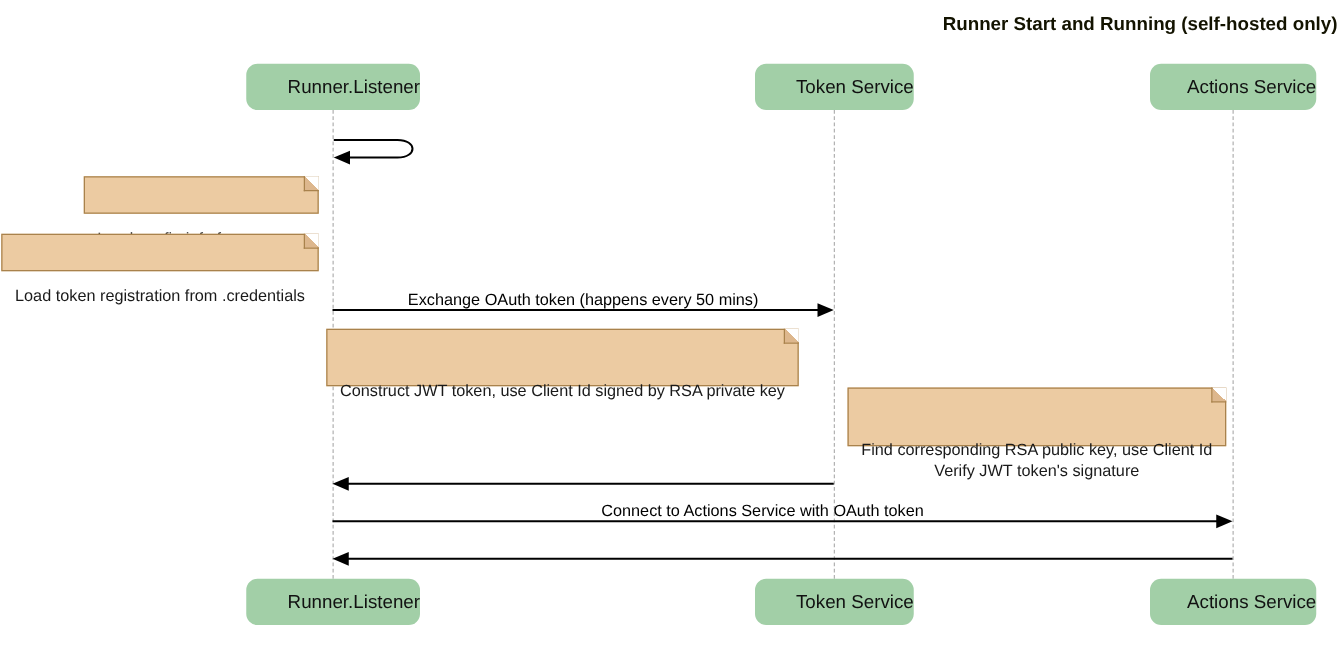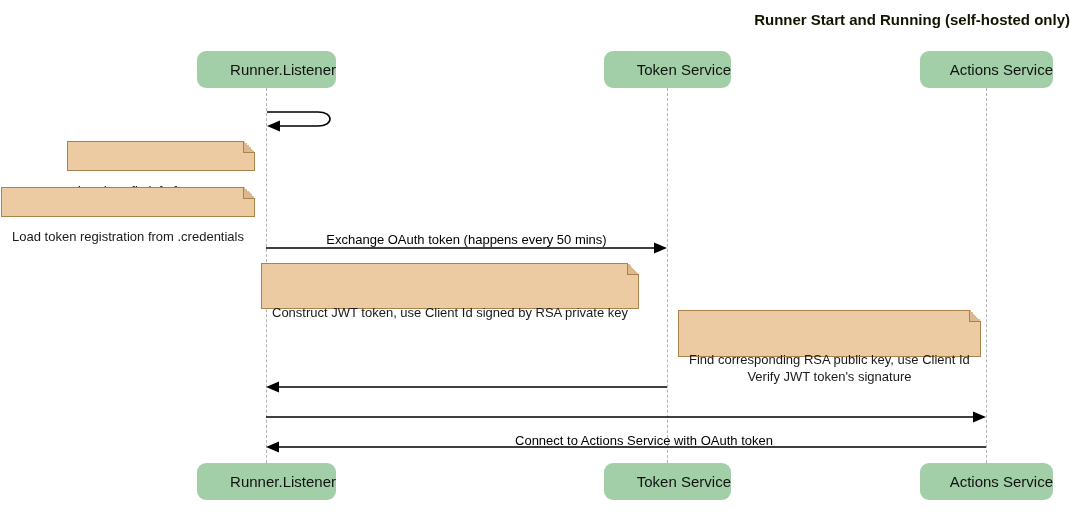--- a/index.html
+++ b/index.html
@@ -107,21 +107,21 @@
     <span>Runner.Listener</span>
   </div>
   <div class="actor" style="left:604px; top:463px; width:127px;">
     <span>Token Service</span>
   </div>
   <div class="actor" style="left:920px; top:463px; width:133px;">
     <span>Actions Service</span>
   </div>
 
   <div class="msg-label center" style="top:232px; left:266px; width:401px;">Exchange OAuth token (happens every 50 mins)</div>
-  <div class="msg-label center" style="top:401px; left:284px; width:720px;margin-top:32px;">Connect to Actions Service with OAuth token</div>
+  <div class="msg-label center" style="top:401px; left:250px; width:720px;">Connect to Actions Service with OAuth token</div>
 
   <div class="note" style="top:141px; right:815px; height:30px;">
     <span class="text">Load config info from .runner</span>
     <span class="fold"></span>
   </div>
   <div class="note" style="top:187px; right:815px; height:30px;">
     <span class="text">Load token registration from .credentials</span>
     <span class="fold"></span>
   </div>
   <div class="note" style="top:263px; left:261px; height:46px;">

